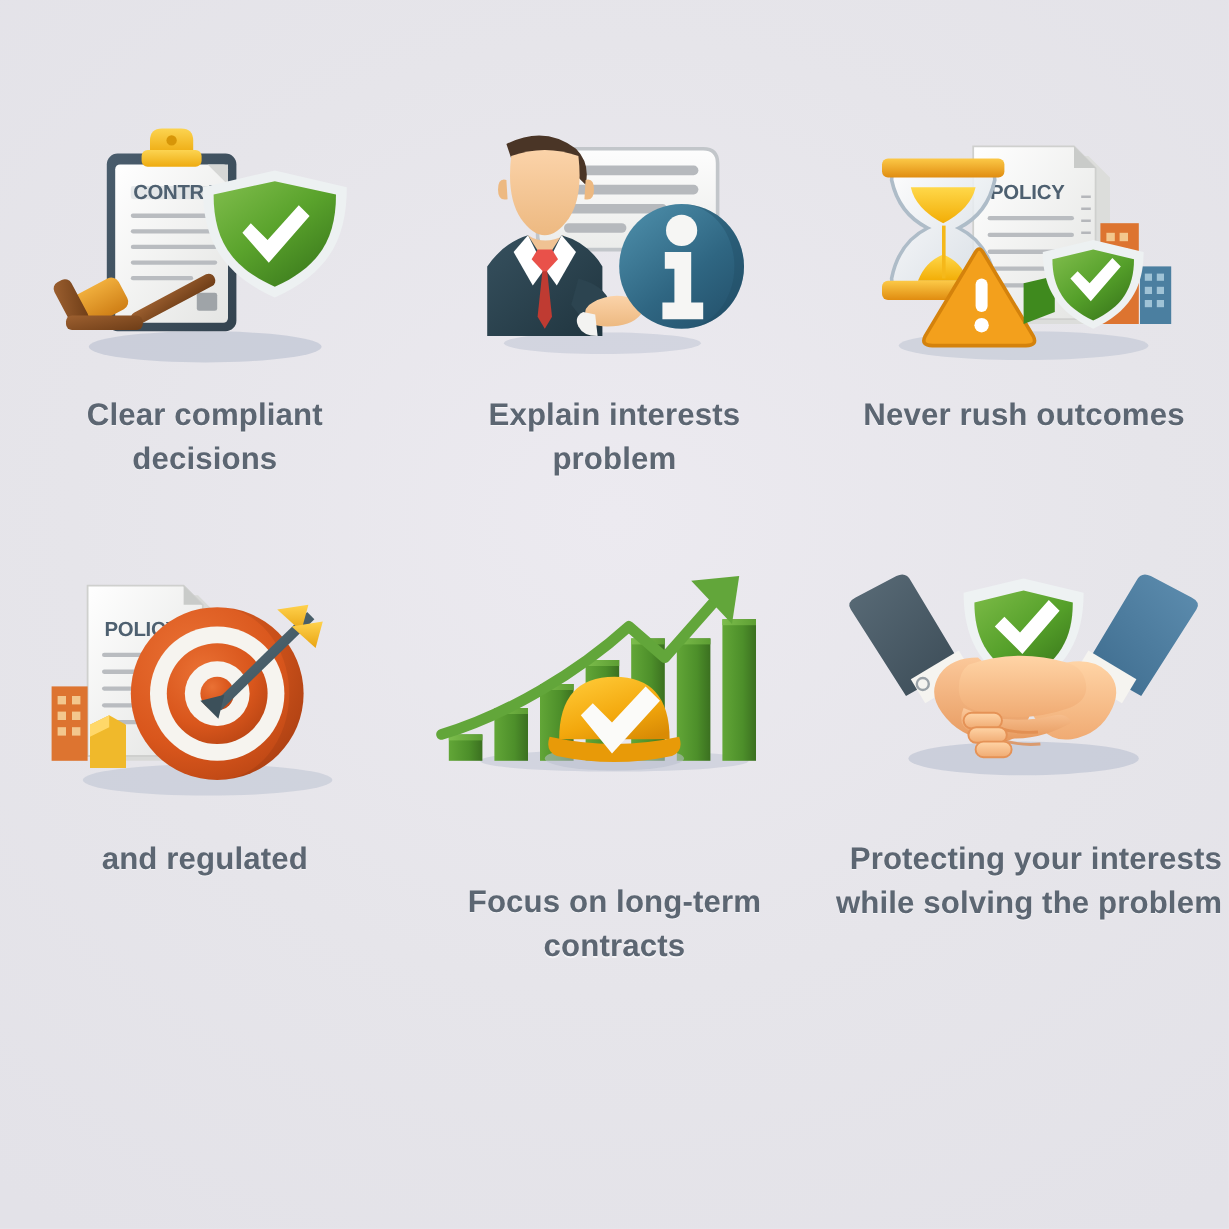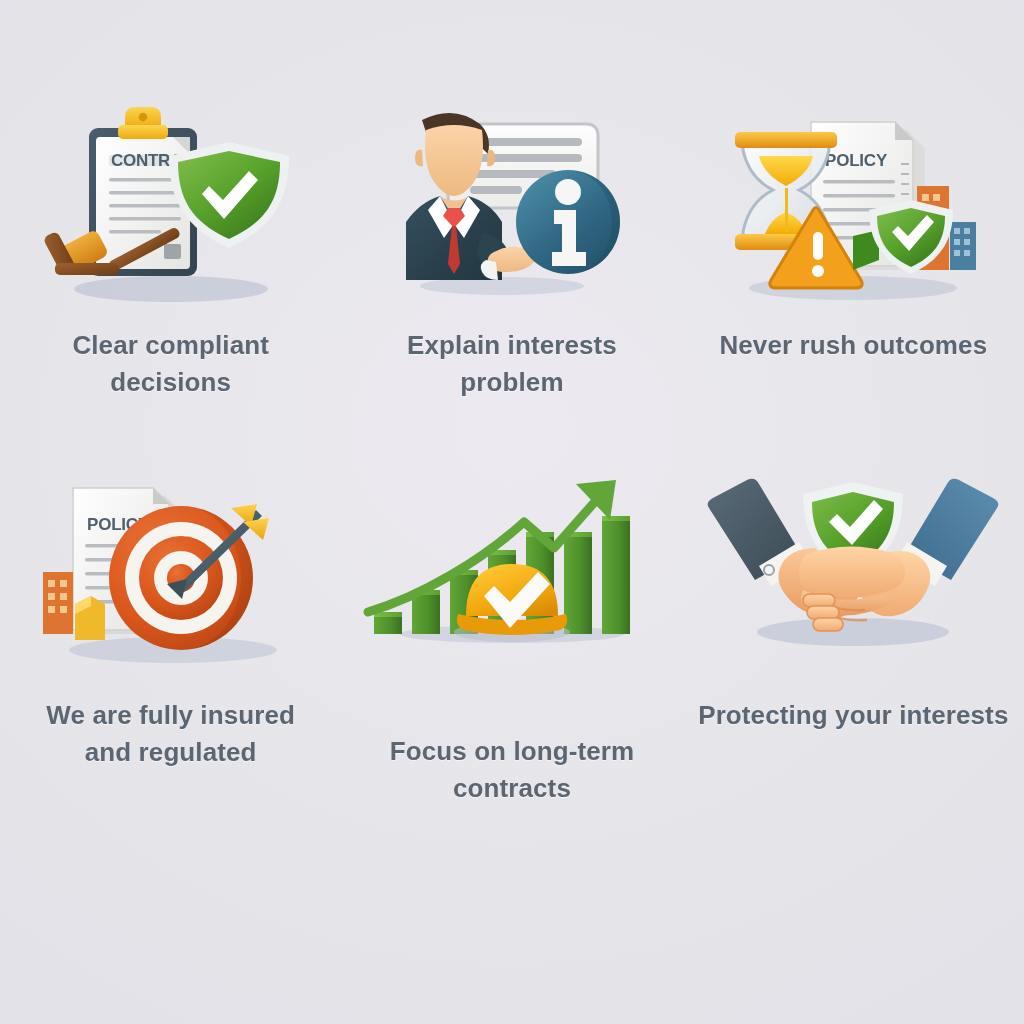--- a/index.html
+++ b/index.html
@@ -345,21 +345,20 @@
 
           <g>
             <path d="M157 112 l78 -76 6 6 -78 76 z" fill="url(#c4arw)"></path>
             <path d="M146 110 l20 -5 -5 20 z" fill="#3c505a"></path>
             <path d="M210 34 l26 -4 -6 22 z" fill="url(#c4fl)"></path>
             <path d="M222 48 l26 -4 -6 22 z" fill="url(#c4fl)"></path>
           </g>
         </svg>
       </div>
       <div class="caption" style="color: rgb(92, 102, 114);">
-        <span>We are fully insured</span>
         <span class="l2">and regulated</span>
       </div>
     </div>
 
     <div class="cell">
       <div class="art">
         <svg viewBox="0 0 300 215">
           <defs>
             <linearGradient id="c5bar" x1="0" y1="0" x2="1" y2="0">
               <stop offset="0" stop-color="#62a637"></stop>
@@ -469,19 +468,20 @@
               <path d="M124 140 q20 8 40 6"></path>
             </g>
             <g fill="url(#c6sk)" stroke="#e59256" stroke-width="1.6">
               <rect x="100" y="120" width="32" height="13" rx="6.5"></rect>
               <rect x="104" y="132" width="32" height="13" rx="6.5"></rect>
               <rect x="110" y="144" width="30" height="13" rx="6.5"></rect>
             </g>
           </g>
         </svg>
       </div>
-      <div class="caption" style="color: rgb(92, 102, 114);">
+      <div class="caption" style="color: rgb(92, 102, 114); text-align: right;">
         <span>Protecting your interests</span>
+        <span class="l2">while solving the problem</span>
       </div>
     </div>
 
   </div>
 </div>
 
 </body></html>

